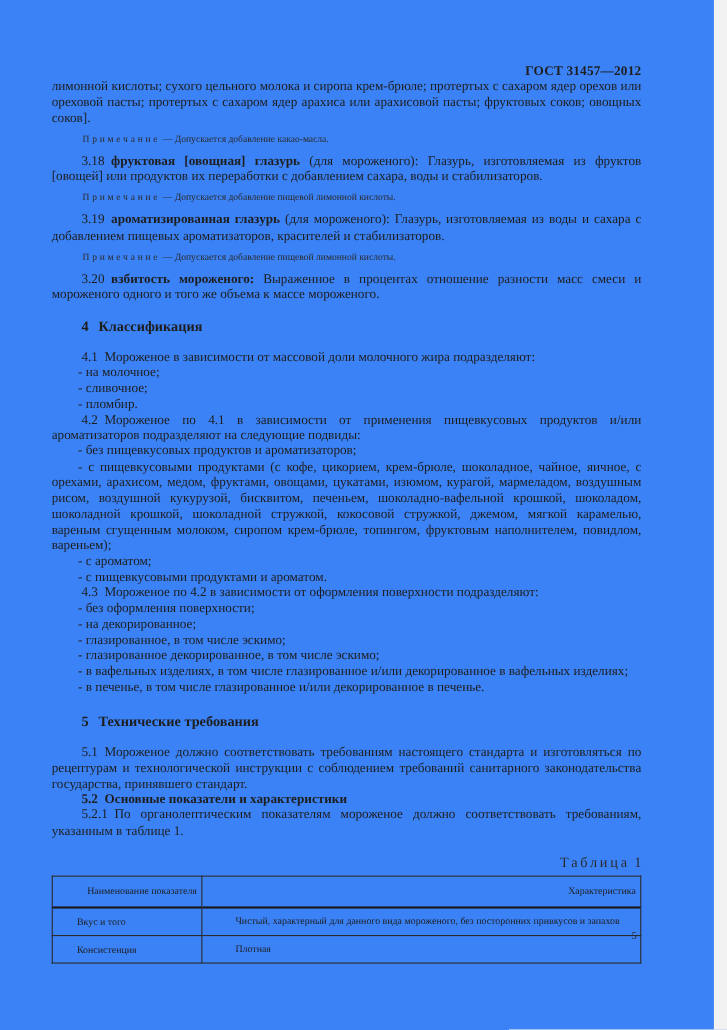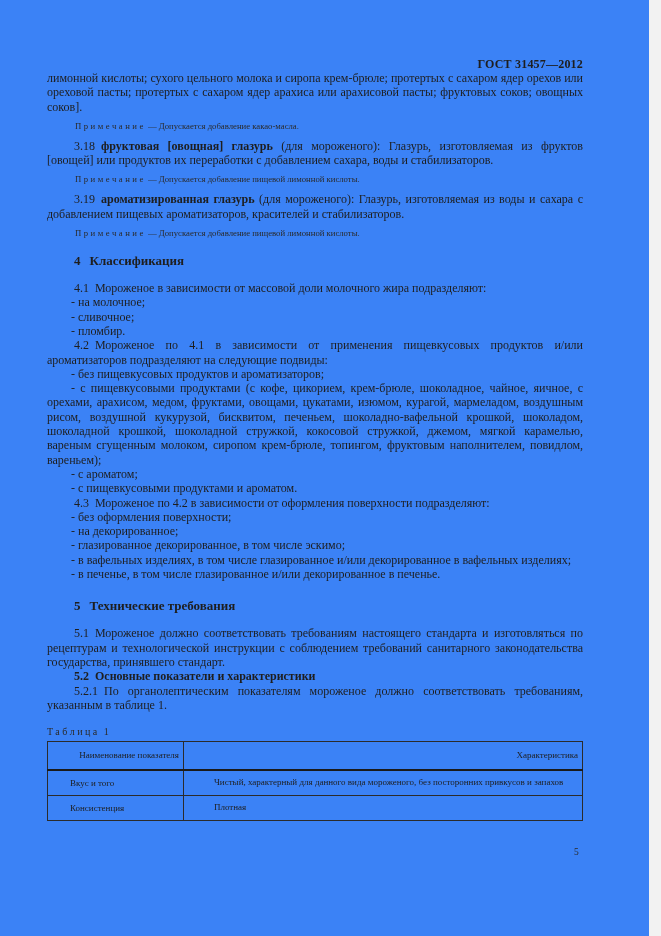--- a/index.html
+++ b/index.html
@@ -26,21 +26,21 @@
   }
   .note-label{letter-spacing:2.5px;}
   .intro{margin-top:17px;}
   .tpara{margin-top:10px;}
   .sec-h{
     font-weight:bold;font-size:13px;line-height:17px;margin:13px 0 12px;text-indent:27px;
   }
   .sec-h .hnum{margin-right:9px;}
   .sec-h5{margin-top:16px;}
   .h52{font-weight:bold;margin-top:7px;}
-  .tbl-caption{margin:14px 0 4px;font-size:10px;color:#2a2a2a;}
+  .tbl-caption{margin:14px 0 4px;font-size:13px;color:#2a2a2a;text-align:right;}
   .tbl-caption .cap-num{margin-left:4px;}
   table.gost{
     width:100%;border-collapse:collapse;table-layout:fixed;
     font-size:9px;line-height:12px;color:#1e1e1e;
   }
   table.gost col.c1{width:136px;}
   table.gost th{
     border:1px solid #2b2b2b;border-bottom:2.6px solid #1a1a1a;
     font-weight:normal;text-align:right;padding:7px 4px 8px;
   }
@@ -65,37 +65,39 @@
     <p class="body indent tpara"><span class="pnum">3.18</span><span class="term">фруктовая [овощная] глазурь</span><span> (для мороженого): Глазурь, изготовляемая из фруктов [овощей] или продуктов их переработки с добавлением сахара, воды и стабилизаторов.</span></p>
 
     <p class="note"><span class="note-label">Примечание</span>
       <span>— Допускается добавление пищевой лимонной кислоты.</span></p>
 
     <p class="body indent tpara"><span class="pnum">3.19</span><span class="term">ароматизированная глазурь</span><span> (для мороженого): Глазурь, изготовляемая из воды и сахара с добавлением пищевых ароматизаторов, красителей и стабилизаторов.</span></p>
 
     <p class="note"><span class="note-label">Примечание</span>
       <span>— Допускается добавление пищевой лимонной кислоты.</span></p>
 
+    <p class="body indent tpara"><span class="pnum">3.20</span><span class="term">взбитость мороженого:</span><span> Выраженное в процентах отношение разности масс смеси и мороженого одного и того же объема к массе мороженого.</span></p>
 
     <div class="sec-h"><span class="hnum">4</span><span>Классификация</span></div>
 
     <p class="body indent"><span class="pnum">4.1</span><span>Мороженое в зависимости от массовой доли молочного жира подразделяют:</span></p>
     <p class="body item">- на молочное;</p>
     <p class="body item">- сливочное;</p>
     <p class="body item">- пломбир.</p>
 
     <p class="body indent"><span class="pnum">4.2</span><span>Мороженое по 4.1 в зависимости от применения пищевкусовых продуктов и/или ароматизаторов подразделяют на следующие подвиды:</span></p>
     <p class="body item">- без пищевкусовых продуктов и ароматизаторов;</p>
     <p class="body item">- с пищевкусовыми продуктами (с кофе, цикорием, крем-брюле, шоколадное, чайное, яичное, с орехами, арахисом, медом, фруктами, овощами, цукатами, изюмом, курагой, мармеладом, воздушным рисом, воздушной кукурузой, бисквитом, печеньем, шоколадно-вафельной крошкой, шоколадом, шоколадной крошкой, шоколадной стружкой, кокосовой стружкой, джемом, мягкой карамелью, вареным сгущенным молоком, сиропом крем-брюле, топингом, фруктовым наполнителем, повидлом, вареньем);</p>
     <p class="body item">- с ароматом;</p>
     <p class="body item">- с пищевкусовыми продуктами и ароматом.</p>
 
     <p class="body indent"><span class="pnum">4.3</span><span>Мороженое по 4.2 в зависимости от оформления поверхности подразделяют:</span></p>
     <p class="body item">- без оформления поверхности;</p>
     <p class="body item">- на декорированное;</p>
+    <p class="body item">- глазированное, в том числе эскимо;</p>
     <p class="body item">- глазированное декорированное, в том числе эскимо;</p>
     <p class="body item">- в вафельных изделиях, в том числе глазированное и/или декорированное в вафельных изделиях;</p>
     <p class="body item">- в печенье, в том числе глазированное и/или декорированное в печенье.</p>
 
     <div class="sec-h sec-h5"><span class="hnum">5</span><span>Технические требования</span></div>
 
     <p class="body indent"><span class="pnum">5.1</span><span>Мороженое должно соответствовать требованиям настоящего стандарта и изготовляться по рецептурам и технологической инструкции с соблюдением требований санитарного законодательства государства, принявшего стандарт.</span></p>
 
     <p class="body indent h52"><span class="pnum">5.2</span><span>Основные показатели и характеристики</span></p>
 

